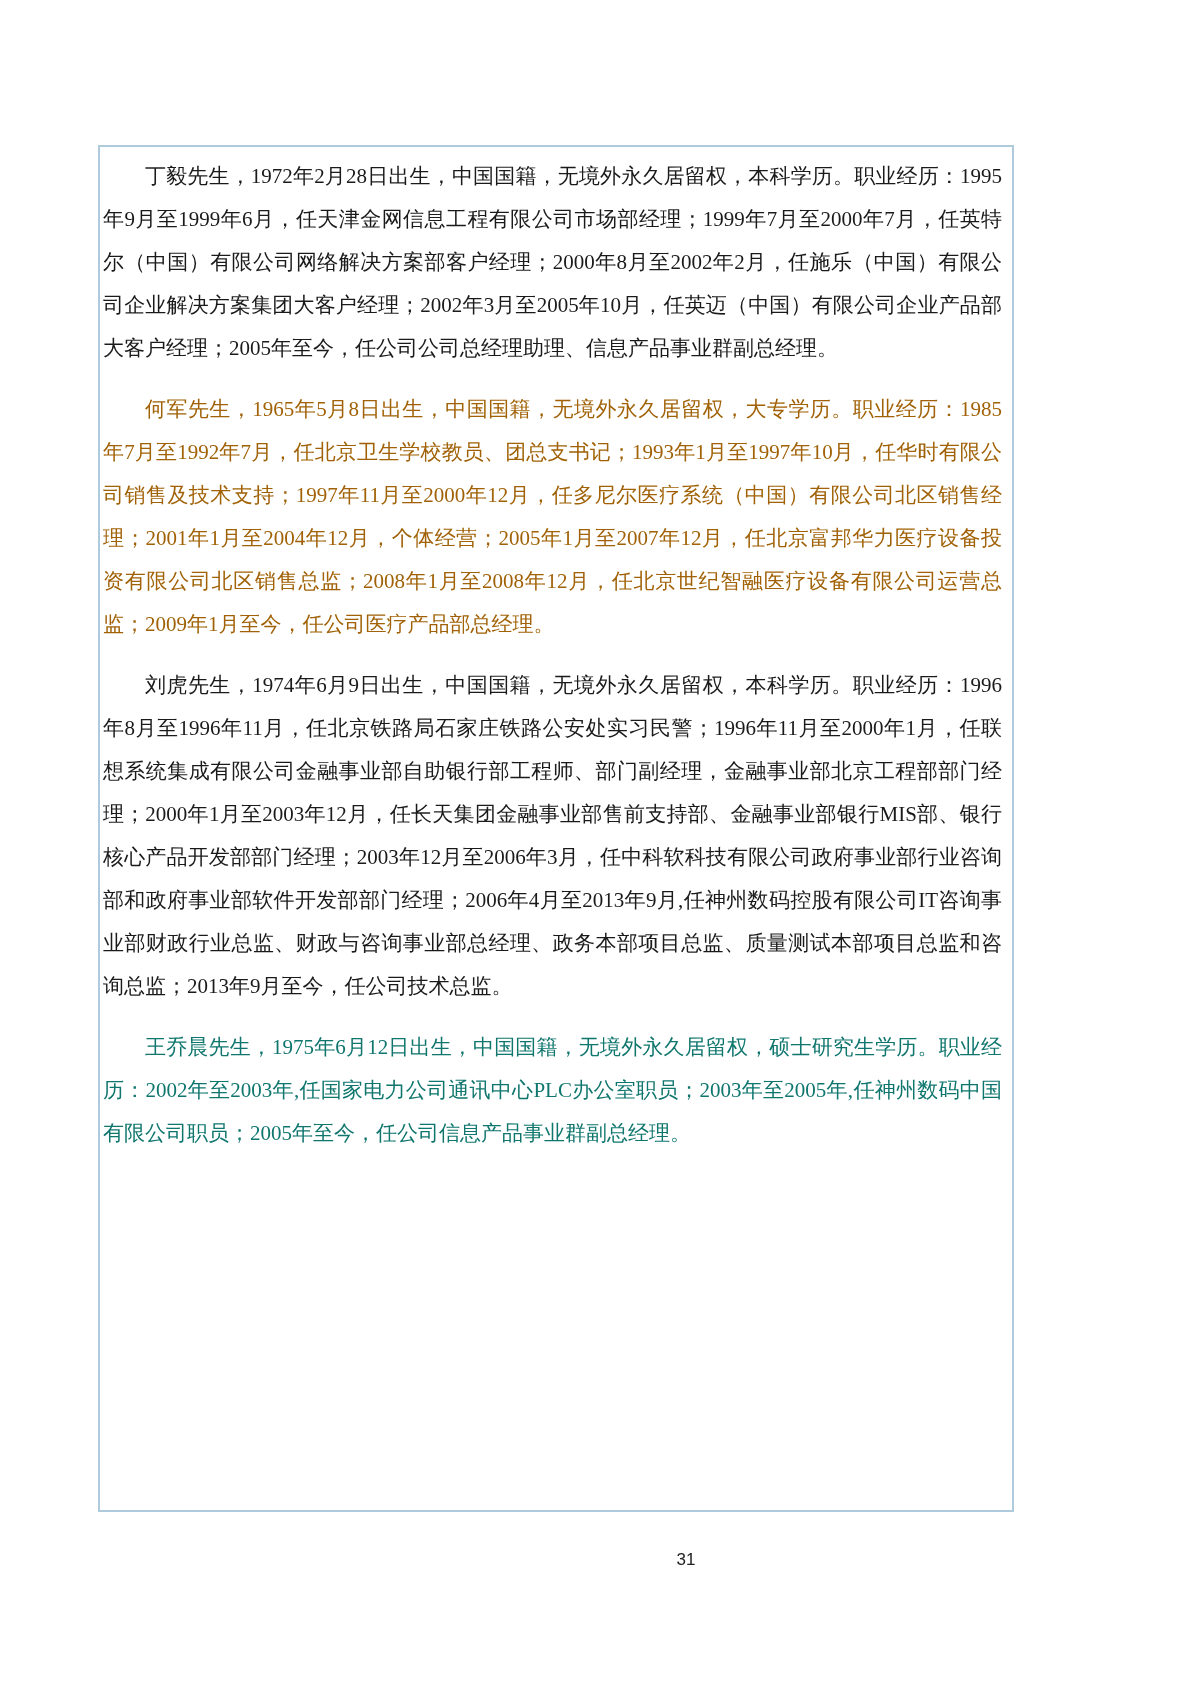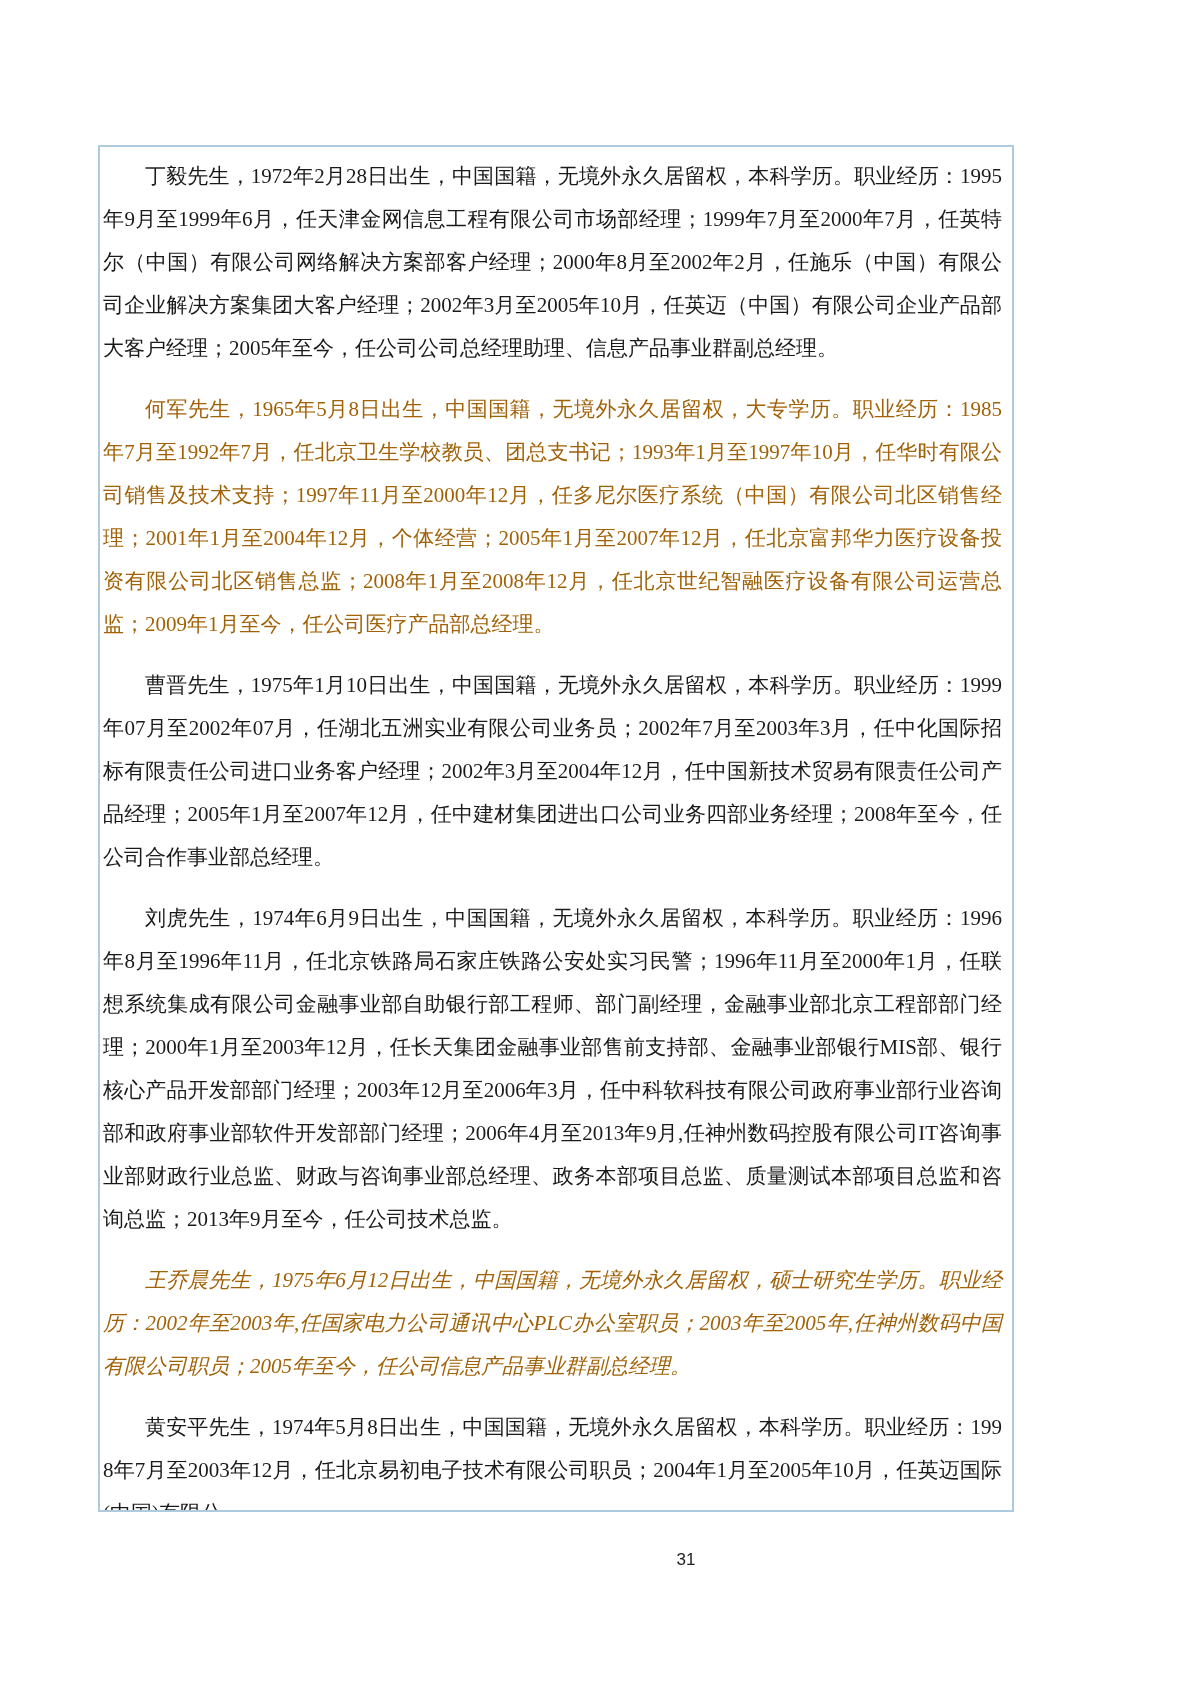--- a/index.html
+++ b/index.html
@@ -46,19 +46,17 @@
     font-size: 17px;
     color: #222222;
   }
 </style>
 </head>
 <body>
 
 <div class="content-box" style="border-color: rgb(174, 202, 221);">
   <p class="bio-paragraph" style="color: rgb(26, 26, 26);">丁毅先生，1972年2月28日出生，中国国籍，无境外永久居留权，本科学历。职业经历：1995年9月至1999年6月，任天津金网信息工程有限公司市场部经理；1999年7月至2000年7月，任英特尔（中国）有限公司网络解决方案部客户经理；2000年8月至2002年2月，任施乐（中国）有限公司企业解决方案集团大客户经理；2002年3月至2005年10月，任英迈（中国）有限公司企业产品部大客户经理；2005年至今，任公司公司总经理助理、信息产品事业群副总经理。</p>
   <p class="bio-paragraph" style="color: #a16207;">何军先生，1965年5月8日出生，中国国籍，无境外永久居留权，大专学历。职业经历：1985年7月至1992年7月，任北京卫生学校教员、团总支书记；1993年1月至1997年10月，任华时有限公司销售及技术支持；1997年11月至2000年12月，任多尼尔医疗系统（中国）有限公司北区销售经理；2001年1月至2004年12月，个体经营；2005年1月至2007年12月，任北京富邦华力医疗设备投资有限公司北区销售总监；2008年1月至2008年12月，任北京世纪智融医疗设备有限公司运营总监；2009年1月至今，任公司医疗产品部总经理。</p>
-  <p class="bio-paragraph" style="color: rgb(26, 26, 26);">曹晋先生，1975年1月10日出生，中国国籍，无境外永久居留权，本科学历。职业经历：1999年07月至2002年07月，任湖北五洲实业有限公司业务员；2002年7月至2003年3月，任中化国际招标有限责任公司进口业务客户经理；2002年3月至2004年12月，任中国新技术贸易有限责任公司产品经理；2005年1月至2007年12月，任中建材集团进出口公司业务四部业务经理；2008年至今，任公司合作事业部总经理。</p>
   <p class="bio-paragraph" style="color: rgb(26, 26, 26);">刘虎先生，1974年6月9日出生，中国国籍，无境外永久居留权，本科学历。职业经历：1996年8月至1996年11月，任北京铁路局石家庄铁路公安处实习民警；1996年11月至2000年1月，任联想系统集成有限公司金融事业部自助银行部工程师、部门副经理，金融事业部北京工程部部门经理；2000年1月至2003年12月，任长天集团金融事业部售前支持部、金融事业部银行MIS部、银行核心产品开发部部门经理；2003年12月至2006年3月，任中科软科技有限公司政府事业部行业咨询部和政府事业部软件开发部部门经理；2006年4月至2013年9月,任神州数码控股有限公司IT咨询事业部财政行业总监、财政与咨询事业部总经理、政务本部项目总监、质量测试本部项目总监和咨询总监；2013年9月至今，任公司技术总监。</p>
-  <p class="bio-paragraph" style="color: #a16207; font-style: italic;">王乔晨先生，1975年6月12日出生，中国国籍，无境外永久居留权，硕士研究生学历。职业经历：2002年至2003年,任国家电力公司通讯中心PLC办公室职员；2003年至2005年,任神州数码中国有限公司职员；2005年至今，任公司信息产品事业群副总经理。</p>
-  <p class="bio-paragraph" style="color: rgb(26, 26, 26);">黄安平先生，1974年5月8日出生，中国国籍，无境外永久居留权，本科学历。职业经历：1998年7月至2003年12月，任北京易初电子技术有限公司职员；2004年1月至2005年10月，任英迈国际(中国)有限公</p>
+  <p class="bio-paragraph" style="color: #0f766e;">王乔晨先生，1975年6月12日出生，中国国籍，无境外永久居留权，硕士研究生学历。职业经历：2002年至2003年,任国家电力公司通讯中心PLC办公室职员；2003年至2005年,任神州数码中国有限公司职员；2005年至今，任公司信息产品事业群副总经理。</p>
 </div>
 
 <div class="page-number">31</div>
 
 </body></html>

